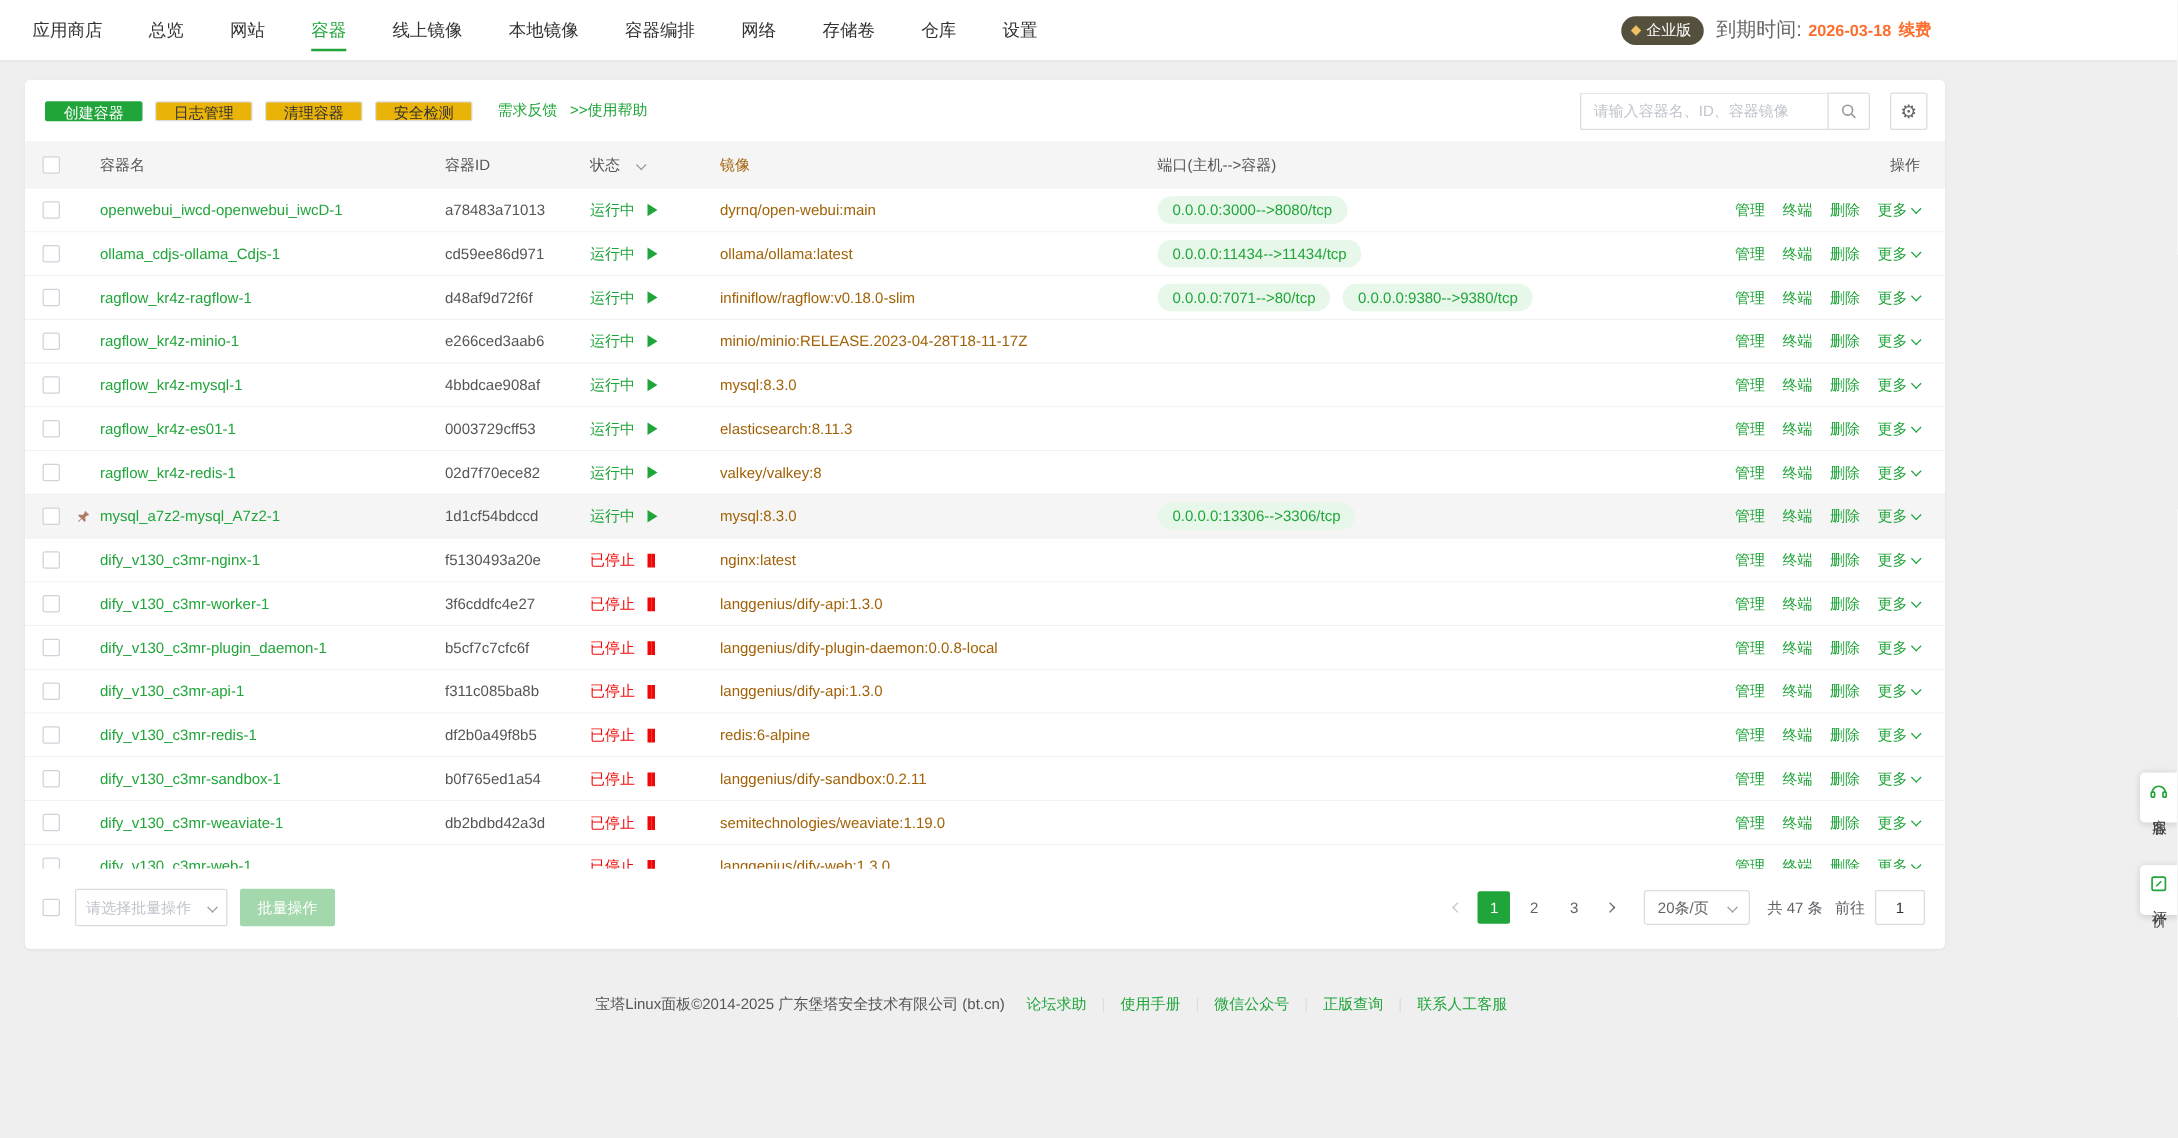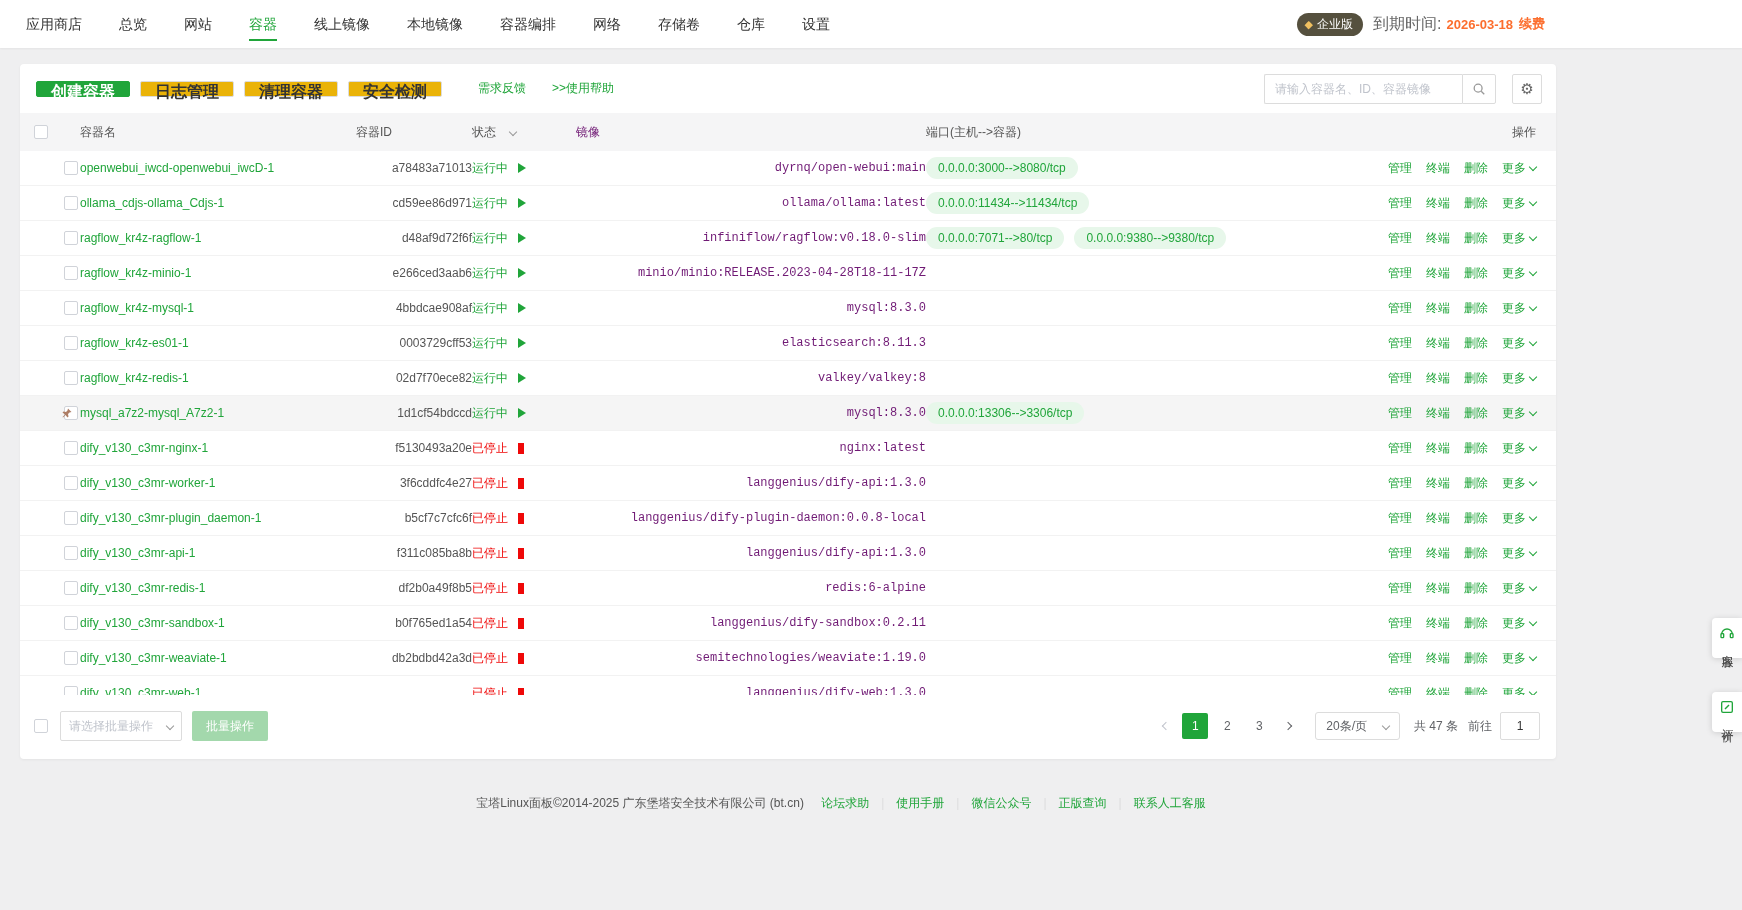--- a/index.html
+++ b/index.html
@@ -23,54 +23,54 @@
                    border-radius:12px; display:inline-flex; align-items:center; gap:4px; }
   .diamond { color:#f0c060; font-size:11px; line-height:1; }
   .expire-label { color:#666; font-size:16px; margin-left:10px; }
   .expire-date { color:#fc6e2e; font-size:13px; font-weight:bold; margin-left:5px; }
   .renew-link { color:#fc6e2e; font-size:13px; font-weight:bold; margin-left:6px; cursor:pointer; }
 
   
   .card { margin:16px 186px 0 20px; background:#fff; border-radius:4px; box-shadow:0 1px 3px rgba(0,0,0,.05); }
 
   .toolbar { display:flex; align-items:center; padding:16px; position:relative; }
-  .btn { height:16px; font-size:16px; border-radius:2px; padding:0 14px; cursor:pointer; white-space:nowrap;font-weight:bold; }
+  .btn { height:16px; font-size:12px; border-radius:2px; padding:0 14px; cursor:pointer; white-space:nowrap; }
   .btn-primary { background:#20a53a; border:1px solid #20a53a; color:#fff; margin-right:10px; }
   .btn-plain { background:#eab308; border:1px solid #dcdcdc; color:#333; margin-right:10px; }
-  .toolbar-link { color:#20a53a; font-size:12px; margin-left:26px; cursor:pointer; white-space:nowrap; }
+  .toolbar-link { color:#20a53a; font-size:12px; margin-left:10px; cursor:pointer; white-space:nowrap; }
   .search-group { position:absolute; right:60px; display:flex; }
   .search-input { width:198px; height:30px; border:1px solid #dcdcdc; border-right:none;
                   border-radius:2px 0 0 2px; padding:0 10px; font-size:12px; color:#333; outline:none; }
   .search-input::placeholder { color:#c0c4cc; }
   .search-btn { width:34px; height:30px; border:1px solid #dcdcdc; background:#fff;
                 border-radius:0 2px 2px 0; display:flex; align-items:center; justify-content:center; cursor:pointer; padding:0; }
   .gear-btn { position:absolute; right:14px; width:30px; height:30px; border:1px solid #dcdcdc; background:#fff;
               border-radius:2px; display:flex; align-items:center; justify-content:center;
               font-size:15px; color:#666; cursor:pointer; padding:0; }
 
   
   .thead, .trow { display:grid; grid-template-columns:58px 278px 116px 104px 350px 458px 1fr; align-items:center; }
   .thead { height:38px; background:#f5f5f6; font-size:12px; color:#555; }
-  .tbody { height:544px; overflow:hidden;text-align:right; }
+  .tbody { height:544px; overflow:hidden; }
   .trow { height:35px; border-bottom:1px solid #f2f2f2; font-size:12px; background:#fff; }
   .trow.pinned { background:#f5f5f5; }
   .c-check { padding-left:14px; }
   .checkbox { width:14px; height:14px; border:1px solid #d0d3d9; border-radius:2px; background:#fff;
               display:inline-block; vertical-align:middle; cursor:pointer; }
   .c-name { position:relative; padding-left:2px; display:flex; align-items:center; }
   .pin { position:absolute; left:-17px; top:50%; transform:translateY(-50%); display:flex; }
   .cname { color:#20a53a; cursor:pointer; white-space:nowrap; }
   .c-id { color:#555; }
   .c-status { display:flex; align-items:center; gap:10px; }
   .status-text.run { color:#20a53a; }
   .status-text.stop { color:#ef0808;font-family:Liberation Mono, monospace; }
   .sicon { display:inline-block; }
   .icon-play { width:0; height:0; border-left:8px solid #20a53a; border-top:5px solid transparent; border-bottom:5px solid transparent; }
   .icon-pause { width:4px; height:11px; border-left:3px solid #ef0808; border-right:3px solid #ef0808; }
-  .c-image { color:#701a75;font-family:Liberation Mono, monospace; }
+  .c-image { color:#a16207; }
   .c-ports { display:flex; gap:10px; }
   .port-badge { background:#e7f7ea; color:#20a53a; padding:4px 12px; border-radius:13px; font-size:12px; white-space:nowrap; }
   .c-actions { display:flex; justify-content:flex-end; gap:14px; padding-right:20px; }
   .act-link { color:#20a53a; cursor:pointer; white-space:nowrap; }
 
   .chev { display:inline-block; width:6px; height:6px; border-right:1px solid currentColor;
           border-bottom:1px solid currentColor; transform:rotate(45deg); margin-left:4px; vertical-align:2px; }
   .chev.left  { transform:rotate(135deg); margin:0; }
   .chev.right { transform:rotate(-45deg); margin:0; }
   .c999 { color:#999; }

